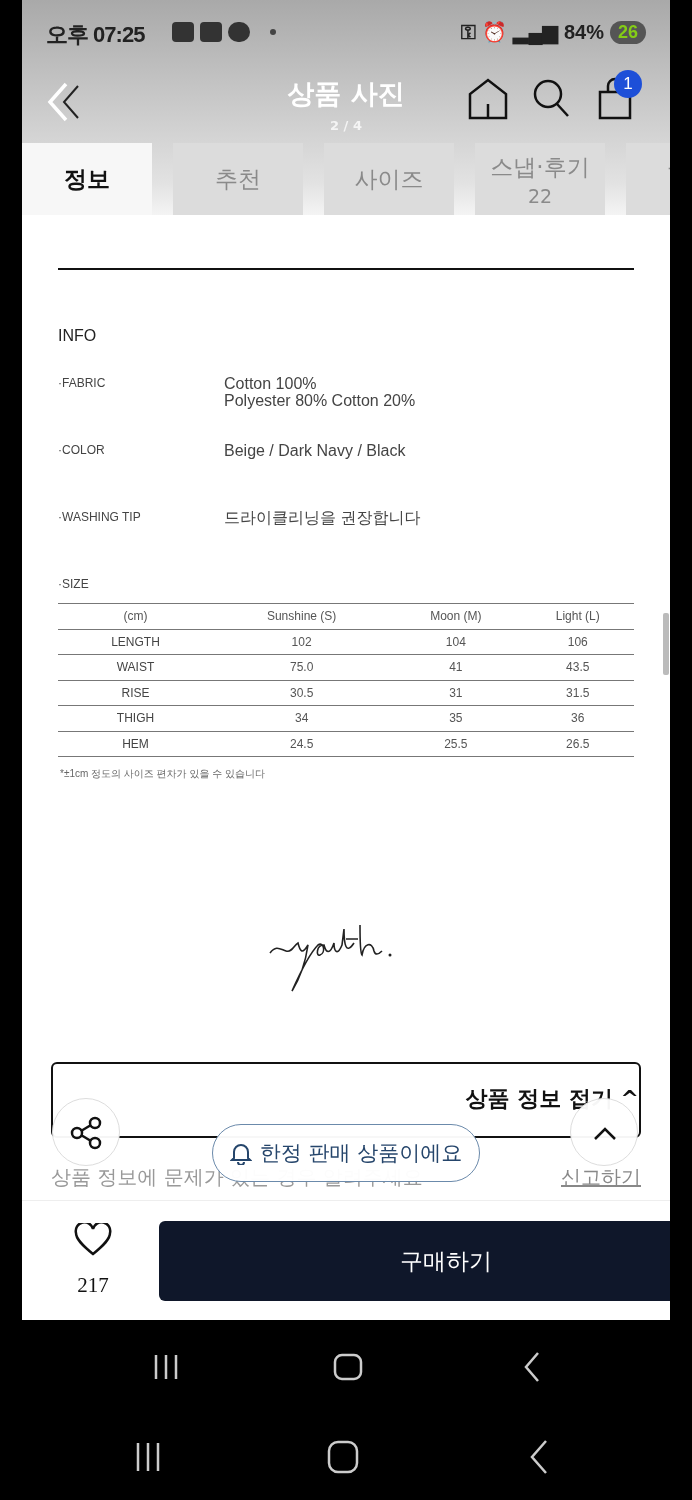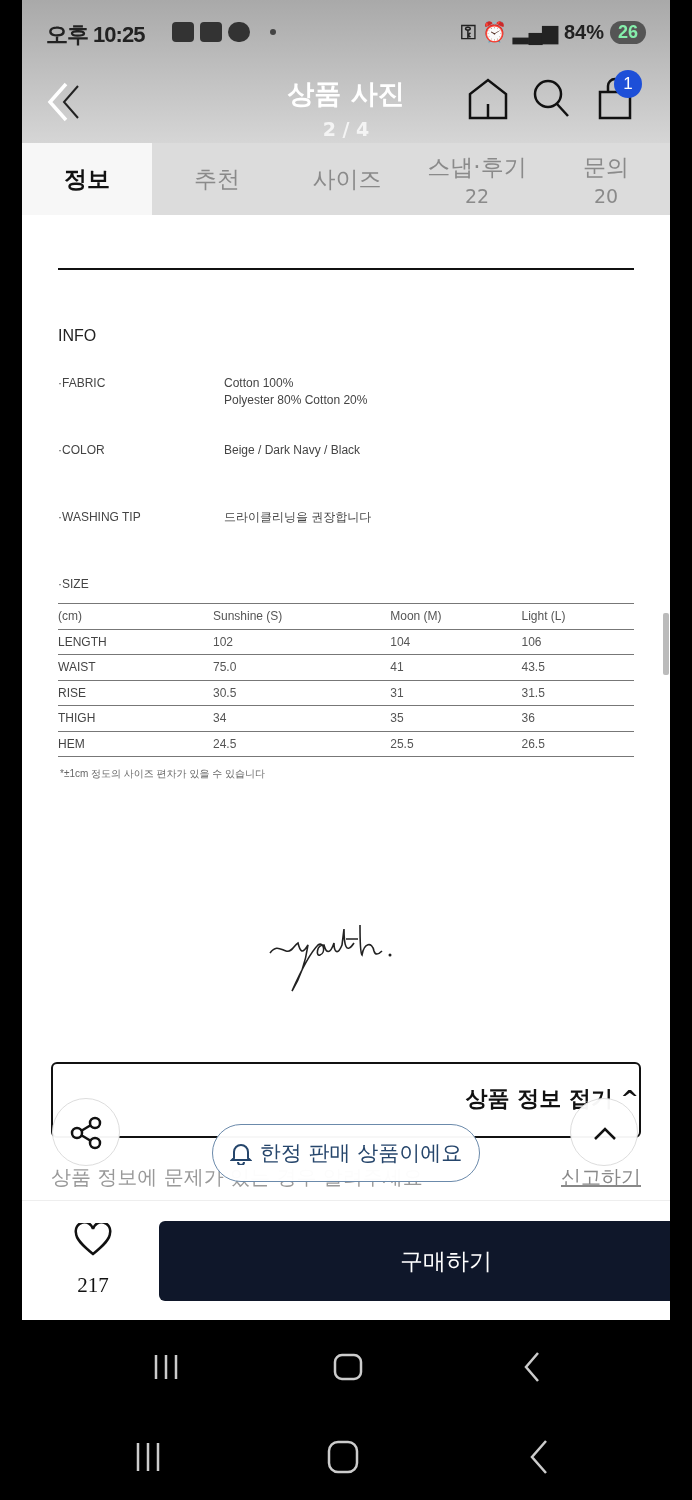--- a/index.html
+++ b/index.html
@@ -10,47 +10,47 @@
 
   
   .header { position: absolute; left: 0; top: 0; width: 648px; height: 215px;
     background: linear-gradient(to bottom, #a9a9a9 0%, #c4c4c4 40%, #e2e2e2 85%, #f4f4f4 100%); }
   .status-bar { position: absolute; left: 0; top: 18px; width: 648px; height: 30px; }
   .status-left { position: absolute; left: 24px; top: 2px; font-size: 22px; color: #222; letter-spacing: -1px; font-weight: bold; font-family: "Liberation Sans", sans-serif; }
   .status-icons-left { position: absolute; left: 138px; top: 4px; display: flex; gap: 6px; align-items: center; }
   .sicon { width: 22px; height: 20px; background: #333; border-radius: 4px; }
   .sdot { width: 6px; height: 6px; border-radius: 50%; background: #444; margin-left: 14px; }
   .status-right { position: absolute; right: 24px; top: 2px; display: flex; align-items: center; gap: 6px; font-size: 20px; color: #222; font-family: "Liberation Sans", sans-serif; font-weight: bold; }
-  .battery { background: #555; color: #86efac; border-radius: 12px; padding: 1px 8px; font-size: 18px; }
+  .battery { background: #555; color: #84cc16; border-radius: 12px; padding: 1px 8px; font-size: 18px; }
 
   .topbar { position: absolute; left: 0; top: 70px; width: 648px; height: 70px; }
   .back-btn { position: absolute; left: 22px; top: 8px; width: 44px; height: 44px; }
   .title { position: absolute; left: 0; width: 648px; top: 6px; text-align: center; color: #fff; font-size: 27px; font-weight: bold; }
-  .page-counter { position: absolute; left: 0; width: 648px; top: 48px; text-align: center; color: #f4f4f4; font-size: 19px; font-weight: bold; }
+  .page-counter { position: absolute; left: 0; width: 648px; top: 48px; text-align: center; color: #f4f4f4; font-size: 13px; font-weight: bold; }
   .icon-btn { position: absolute; top: 6px; width: 44px; height: 44px; }
   .home-btn { left: 444px; }
   .search-btn { left: 508px; }
   .bag-btn { left: 572px; }
   .badge { position: absolute; left: 592px; top: 0px; width: 28px; height: 28px; border-radius: 50%; background: #1d4fd8; color: #fff; font-size: 17px; text-align: center; line-height: 28px; font-family: "Liberation Sans", sans-serif; }
 
-  .tabs { position: absolute; left: 0; top: 143px; width: 648px; height: 72px; display: flex; }
+  .tabs { position: absolute; left: 0; top: 143px; width: 648px; height: 72px; display: flex; gap: 21px; }
   .tab { flex: 0 0 auto; display: flex; flex-direction: column; align-items: center; justify-content: center; color: #8a8a8a; font-size: 23px; }
   .tab.active { background: #f7f7f7; color: #111; font-weight: bold; }
   .tab .count { font-size: 19px; color: #8a8a8a; font-weight: normal; margin-top: 2px; }
   .tab-bg { background: #dcdcdc; }
 
   
   .content { position: absolute; left: 0; top: 215px; width: 648px; }
   .rule-top { position: absolute; left: 36px; top: 53px; width: 576px; height: 2px; background: #111; }
   .info-title { position: absolute; left: 36px; top: 112px; font-size: 16px; color: #222; font-family: "Liberation Sans", sans-serif; }
   .info-row { position: absolute; left: 36px; font-size: 12px; color: #444; font-family: "Liberation Sans", sans-serif; }
-  .info-val { position: absolute; left: 202px; font-size: 12px; color: #444; line-height: 17px; font-family: "Liberation Sans", sans-serif; }
+  .info-val { position: absolute; left: 202px; font-size: 16px; color: #444; line-height: 17px; font-family: "Liberation Sans", sans-serif; }
 
   .size-table { position: absolute; left: 36px; top: 388px; width: 576px; border-collapse: collapse; font-family: "Liberation Sans", sans-serif; font-size: 12px; color: #555; }
-  .size-table th, .size-table td { height: 25.5px; text-align: left; font-weight: normal; border-bottom: 1.5px solid #777; }
+  .size-table th, .size-table td { height: 25.5px; text-align: center; font-weight: normal; border-bottom: 1.5px solid #777; }
   .size-table thead tr { border-top: 1.5px solid #777; }
   .size-table thead th { border-top: 1.5px solid #777; }
   .size-table td.rowhead { color: #444; }
   .note { position: absolute; left: 38px; top: 552px; font-size: 10px; color: #666; font-family: "Liberation Sans", sans-serif; }
 
   .logo { position: absolute; left: 240px; top: 700px; width: 170px; height: 80px; }
 
   .scrollbar { position: absolute; left: 641px; top: 613px; width: 6px; height: 62px; background: #bbb; border-radius: 2px; }
 
   
@@ -72,21 +72,21 @@
   .sysnav { position: absolute; left: 0; width: 692px; height: 70px; }
   .sysnav .nav-item { position: absolute; top: 0; }
 </style>
 </head>
 <body>
 
 <div class="screen">
 
   <div class="header">
     <div class="status-bar">
-      <span class="status-left">오후 10:25</span>
+      <span class="status-left">오후 07:25</span>
       <div class="status-icons-left" style="left:150px;">
         <span class="sicon"></span>
         <span class="sicon"></span>
         <span class="sicon" style="border-radius:10px;"></span>
         <span class="sdot"></span>
       </div>
       <div class="status-right">
         <span>⚿</span>
         <span>⏰</span>
         <span>▂▄▆</span>

